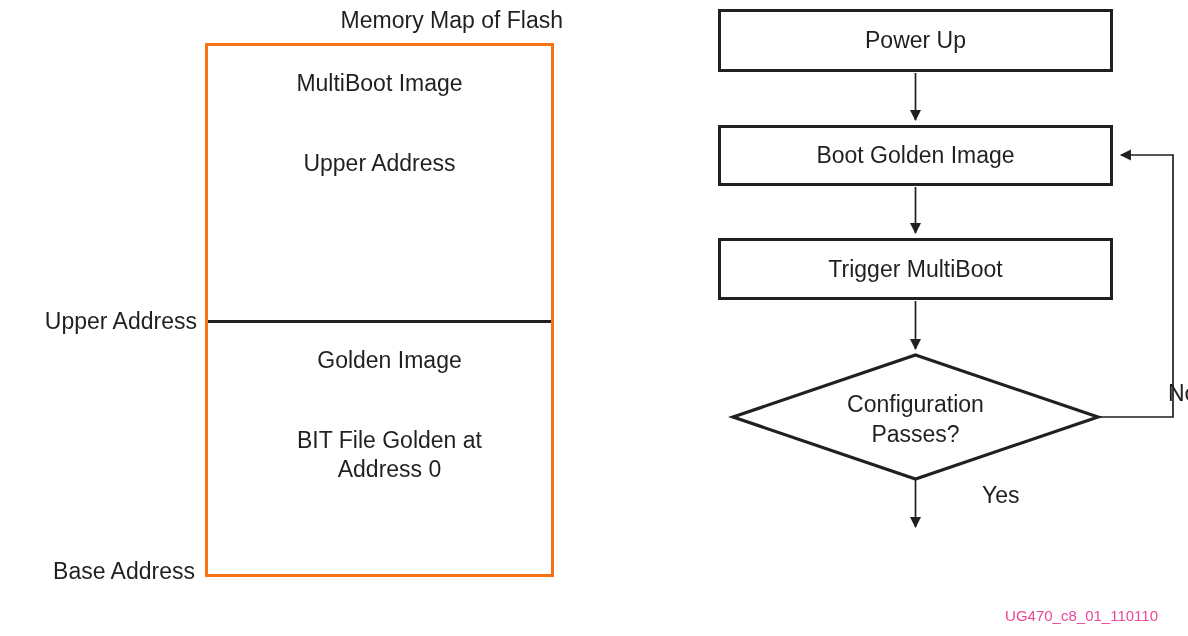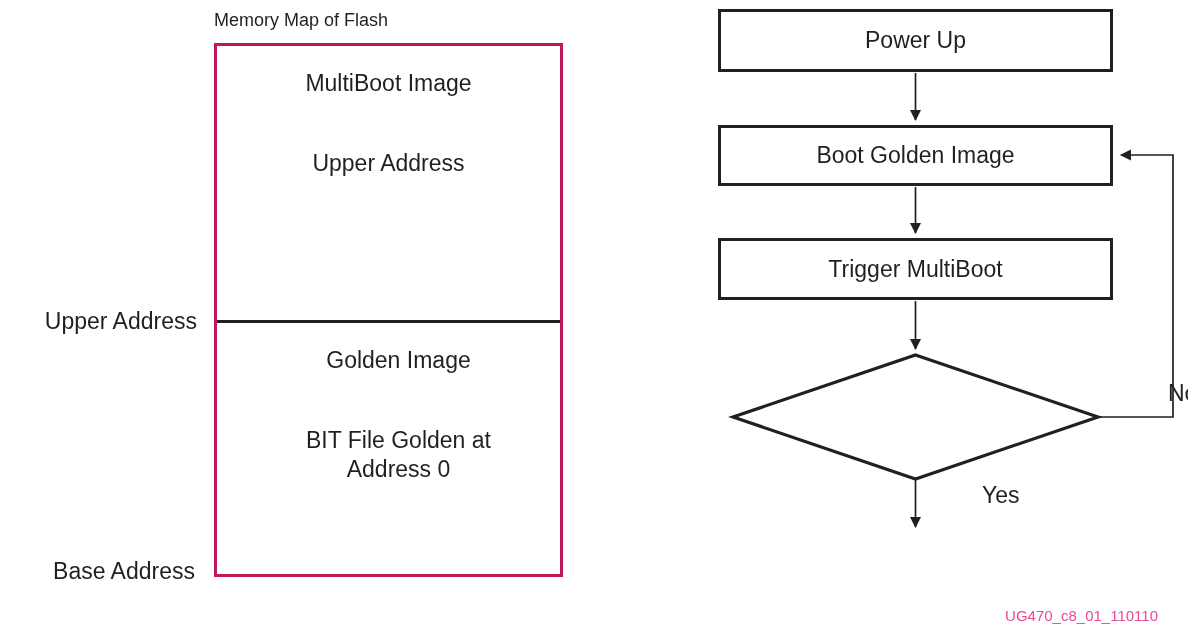--- a/index.html
+++ b/index.html
@@ -16,31 +16,31 @@
     color: #231f20;
     overflow: hidden;
   }
 
   
   .mm-title {
     position: absolute;
     left: 214px;
     top: 7px;
     width: 349px;
-    text-align: left;
-    font-size: 18px;
+    text-align: right;
+    font-size: 23px;
     line-height: 26px;
   }
   .mm-box {
     position: absolute;
-    left: 214px;
+    left: 205px;
     top: 43px;
     width: 349px;
     height: 534px;
-    border: 3px solid #be185d;
+    border: 3px solid #f97316;
     box-sizing: border-box;
     display: flex;
     flex-direction: column;
     background: #ffffff;
   }
   .mm-section {
     position: relative;
     width: 100%;
   }
   .mm-section.upper {
@@ -186,20 +186,24 @@
   </div>
 
   <div class="flow-box boot">
     <span>Boot Golden Image</span>
   </div>
 
   <div class="flow-box trigger">
     <span>Trigger MultiBoot</span>
   </div>
 
+  <div class="decision-text">
+    <div>Configuration</div>
+    <div>Passes?</div>
+  </div>
 
 
   <div class="edge-label yes">Yes</div>
 
   <div class="edge-label no">No</div>
 
   <div class="fig-caption">UG470_c8_01_110110</div>
 
 </div>
 

